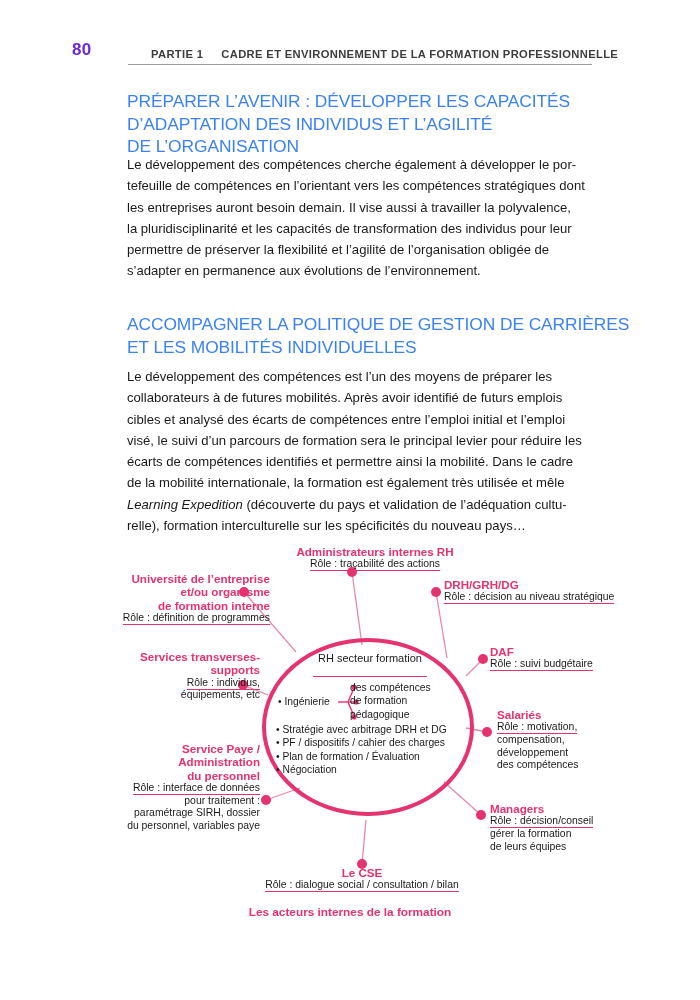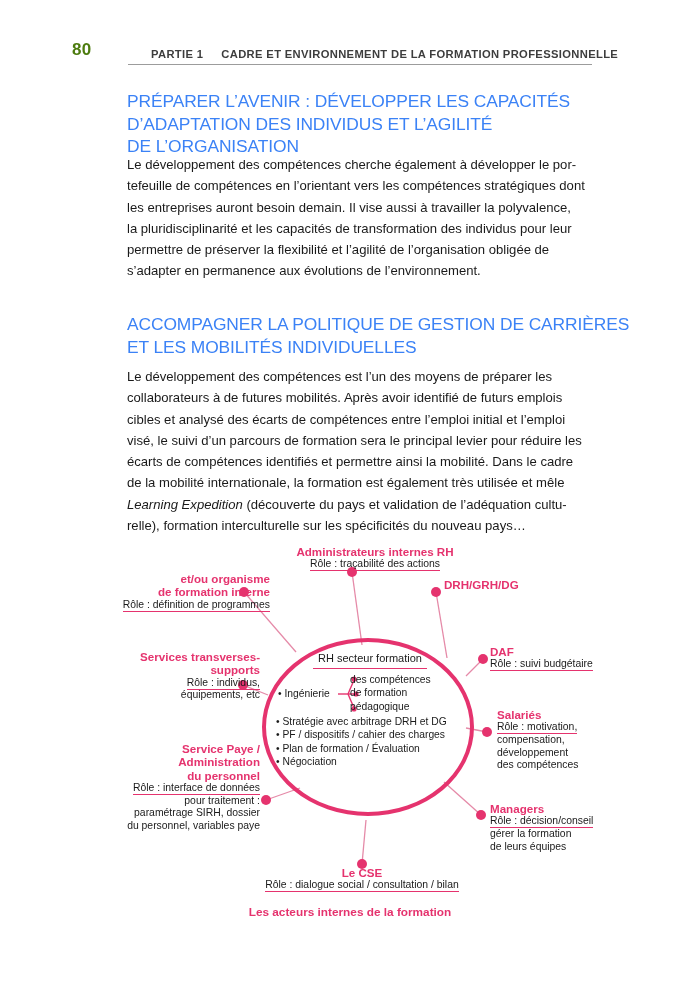--- a/index.html
+++ b/index.html
@@ -23,21 +23,21 @@
     top: 38px;
     width: 520px;
     height: 30px;
   }
   #page-number {
     position: absolute;
     left: 0;
     top: 2px;
     font-size: 17px;
     font-weight: bold;
-    color: #4d7c0f;
+    color: #6d28d9;
     letter-spacing: .2px;
   }
   #head-rule-wrap {
     position: absolute;
     left: 56px;
     top: 0;
     right: 0;
     border-bottom: 1px solid #9c9c9c;
     padding-bottom: 4px;
     display: flex;
@@ -148,21 +148,21 @@
     top: 648px;
     width: 196px;
     height: 158px;
     font-size: 10.3px;
     line-height: 13.6px;
     color: #1a1a1a;
   }
   #center-heading {
     text-align: center;
     font-size: 11px;
-    padding-bottom: 2px;
+    padding-bottom: 10px;
     margin: 4px auto 4px auto;
     width: 114px;
     border-bottom: 1.2px solid #e5336e;
   }
   #ing-block {
     position: relative;
     height: 42px;
     margin-top: 2px;
   }
   #ing-label {
@@ -307,27 +307,29 @@
     <div>• Négociation</div>
   </div>
 </div>
 
 <div class="node align-center" style="left:250px; top:545px; width:250px;">
   <div class="title">Administrateurs internes RH</div>
   <div class="role"><span class="rk">Rôle : traçabilité des actions</span></div>
 </div>
 
 <div class="node align-right" style="left:60px; top:572px; width:210px;">
+  <div class="title">Université de l’entreprise</div>
   <div class="title">et/ou organisme</div>
   <div class="title">de formation interne</div>
   <div class="role"><span class="rk">Rôle : définition de programmes</span></div>
 </div>
 
 <div class="node align-left" style="left:444px; top:578px; width:230px;">
   <div class="title">DRH/GRH/DG</div>
+  <div class="role"><span class="rk">Rôle : décision au niveau stratégique</span></div>
 </div>
 
 <div class="node align-left" style="left:490px; top:645px; width:180px;">
   <div class="title">DAF</div>
   <div class="role"><span class="rk">Rôle : suivi budgétaire</span></div>
 </div>
 
 <div class="node align-left" style="left:497px; top:708px; width:170px;">
   <div class="title">Salariés</div>
   <div class="role"><span class="rk">Rôle : motivation,</span></div>

